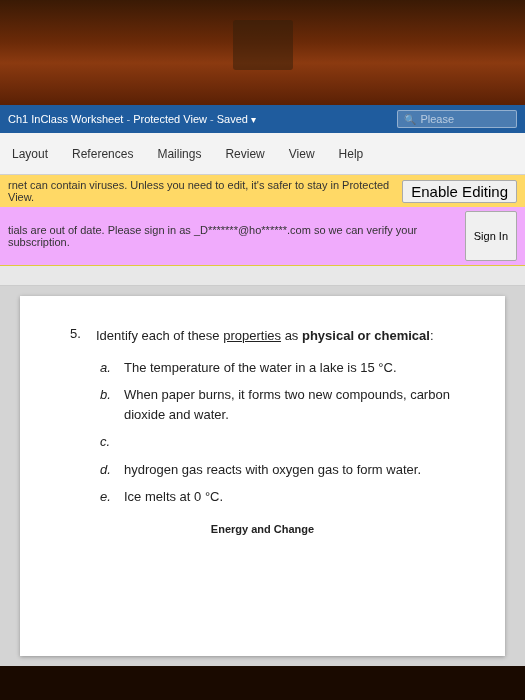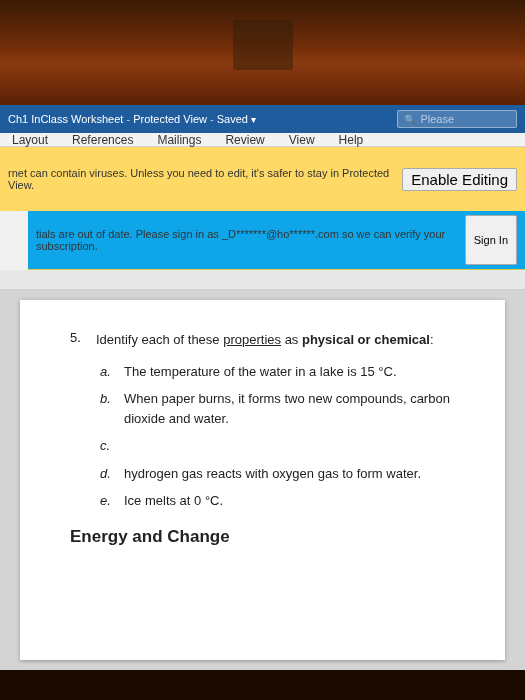--- a/index.html
+++ b/index.html
@@ -74,34 +74,34 @@
       color: rgba(255,255,255,0.6);
     }
 
     
     .menu-bar {
       background: #f3f3f3;
       display: flex;
       align-items: center;
       padding: 3px 8px;
       gap: 16px;
-      height: 14px;
+      height: 42px;
       border-bottom: 1px solid #d0d0d0;
     }
     .menu-item {
       font-size: 12px;
       color: #333;
       cursor: pointer;
       padding: 2px 4px;
     }
 
     
     .protected-bar {
       background: #ffd966;
-      padding: 20px 8px;
+      padding: 4px 8px;
       display: flex;
       align-items: center;
       justify-content: flex-start;
       font-size: 11px;
       color: #333;
       min-height: 26px;
     }
     .protected-bar-text {
       flex: 1;
       font-size: 11px;
@@ -111,30 +111,29 @@
       border: 1px solid #aaa;
       padding: 2px 8px;
       font-size: 15px;
       cursor: pointer;
       white-space: nowrap;
       border-radius: 2px;
     }
 
     
     .subscription-bar {
-      background: #0ea5e9;
+      background: #f0abfc;
       padding: 4px 8px;
       display: flex;
       align-items: center;
       justify-content: space-between;
       font-size: 11px;
       color: #333;
       min-height: 26px;
       border-bottom: 1px solid #e0c840;
-      margin-left: 28px;
     }
     .subscription-bar-text {
       flex: 1;
       font-size: 11px;
     }
     .sign-in-btn {
       background: #f0f0f0;
       border: 1px solid #aaa;
       padding: 18px 8px;
       font-size: 11px;
@@ -208,24 +207,25 @@
     .sub-label {
       min-width: 16px;
       font-style: italic;
     }
     .sub-text {
       line-height: 1.5;
     }
 
     
     .section-heading {
-      font-size: 17px;
+      font-size: 11px;
       font-weight: bold;
       color: #222;
       margin-top: 8px;
+      text-align: center;
     }
   </style>
 </head>
 <body>
 
 <div class="photo-bg"></div>
 
 <div class="word-window">
 
   <div class="title-bar">

